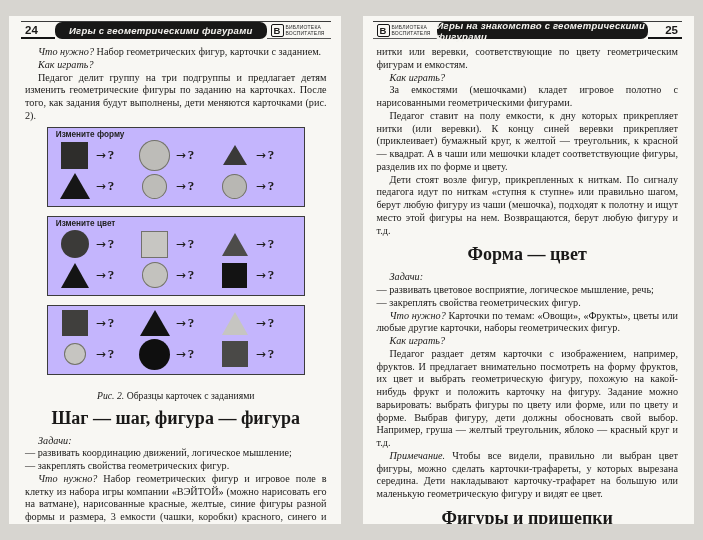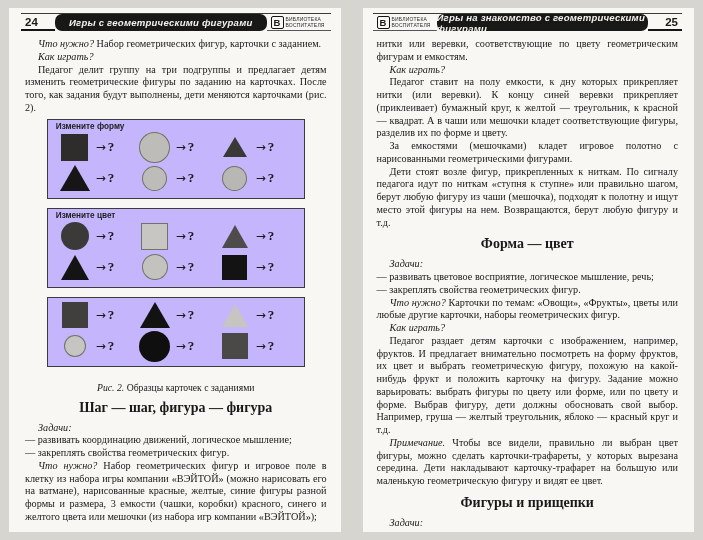--- a/index.html
+++ b/index.html
@@ -3,21 +3,21 @@
 <meta charset="utf-8">
 <style>
   * { box-sizing: border-box; margin: 0; padding: 0; }
   html,body { width: 703px; height: 540px; }
   body {
     background: #d7d5d0;
     font-family: "Liberation Serif", serif;
     color: #1a1918;
     overflow: hidden;
   }
-  .spread { display: flex; gap: 22px; padding: 8px 9px; height: 100%; }
+  .spread { display: flex; gap: 22px; padding: 16px 9px; height: 100%; }
   .page {
     flex: 1;
     background: #f8f7f3;
     overflow: hidden;
     padding: 5px 14px 8px 16px;
   }
   .page-right { padding: 5px 16px 8px 14px; }
 
   
   .page-header {
@@ -58,21 +58,21 @@
     display: flex; flex-direction: column; justify-content: center;
     font-family: "Liberation Sans", sans-serif;
     font-size: 5px; line-height: 1.2; color: #2a2a2a; letter-spacing: 0.2px;
   }
 
   
   .bp { font-size: 10.2px; line-height: 1.25; text-align: justify; }
   .ind { text-indent: 13px; }
   .bp i, .caption i { font-style: italic; }
   .sect {
-    text-align: center; font-size: 14px; font-weight: bold;
+    text-align: center; font-size: 18px; font-weight: bold;
     margin: 7px 0 6px; font-family: "Liberation Serif", serif;
   }
   .caption { text-align: center; font-size: 9.7px; margin: 15px 0 3px; }
 
   
   .figure { width: 258px; margin: 4px auto 0; display: flex; flex-direction: column; gap: 9px; }
   .fig-card { border: 1.5px solid #3c3c3c; background: #c4b5fd; padding: 2px 8px 4px; }
   .fig-card-label {
     font-family: "Liberation Sans", sans-serif;
     font-size: 8.2px; font-weight: 600; color: #222; margin-bottom: 1px;
@@ -270,22 +270,22 @@
           <span>БИБЛИОТЕКА</span>
           <span>ВОСПИТАТЕЛЯ</span>
         </span>
       </div>
       <div class="title-bar">Игры на знакомство с геометрическими фигурами</div>
       <div class="pagenum pagenum-right">25</div>
     </div>
 
     <p class="bp">нитки или веревки, соответствующие по цвету геометрическим фигурам и емкостям.</p>
     <p class="bp ind"><i>Как играть?</i></p>
+    <p class="bp ind">За емкостями (мешочками) кладет игровое полотно с нарисованными геометрическими фигурами.</p>
     <p class="bp ind">Педагог ставит на полу емкости, к дну которых прикрепляет нитки (или веревки). К концу синей веревки прикрепляет (приклеивает) бумажный круг, к желтой — треугольник, к красной — квадрат. А в чаши или мешочки кладет соответствующие фигуры, разделив их по форме и цвету.</p>
-    <p class="bp ind">За емкостями (мешочками) кладет игровое полотно с нарисованными геометрическими фигурами.</p>
     <p class="bp ind">Дети стоят возле фигур, прикрепленных к ниткам. По сигналу педагога идут по ниткам «ступня к ступне» или правильно шагом, берут любую фигуру из чаши (мешочка), подходят к полотну и ищут место этой фигуры на нем. Возвращаются, берут любую фигуру и т.д.</p>
 
     <h2 class="sect">Форма — цвет</h2>
     <p class="bp ind"><i>Задачи:</i></p>
     <p class="bp">— развивать цветовое восприятие, логическое мышление, речь;</p>
     <p class="bp">— закреплять свойства геометрических фигур.</p>
     <p class="bp ind"><i>Что нужно?</i><span> Карточки по темам: «Овощи», «Фрукты», цветы или любые другие карточки, наборы геометрических фигур.</span></p>
     <p class="bp ind"><i>Как играть?</i></p>
     <p class="bp ind">Педагог раздает детям карточки с изображением, например, фруктов. И предлагает внимательно посмотреть на форму фруктов, их цвет и выбрать геометрическую фигуру, похожую на какой-нибудь фрукт и положить карточку на фигуру. Задание можно варьировать: выбрать фигуры по цвету или форме, или по цвету и форме. Выбрав фигуру, дети должны обосновать свой выбор. Например, груша — желтый треугольник, яблоко — красный круг и т.д.</p>
     <p class="bp ind"><i>Примечание.</i><span> Чтобы все видели, правильно ли выбран цвет фигуры, можно сделать карточки-трафареты, у которых вырезана середина. Дети накладывают карточку-трафарет на большую или маленькую геометрическую фигуру и видят ее цвет.</span></p>

